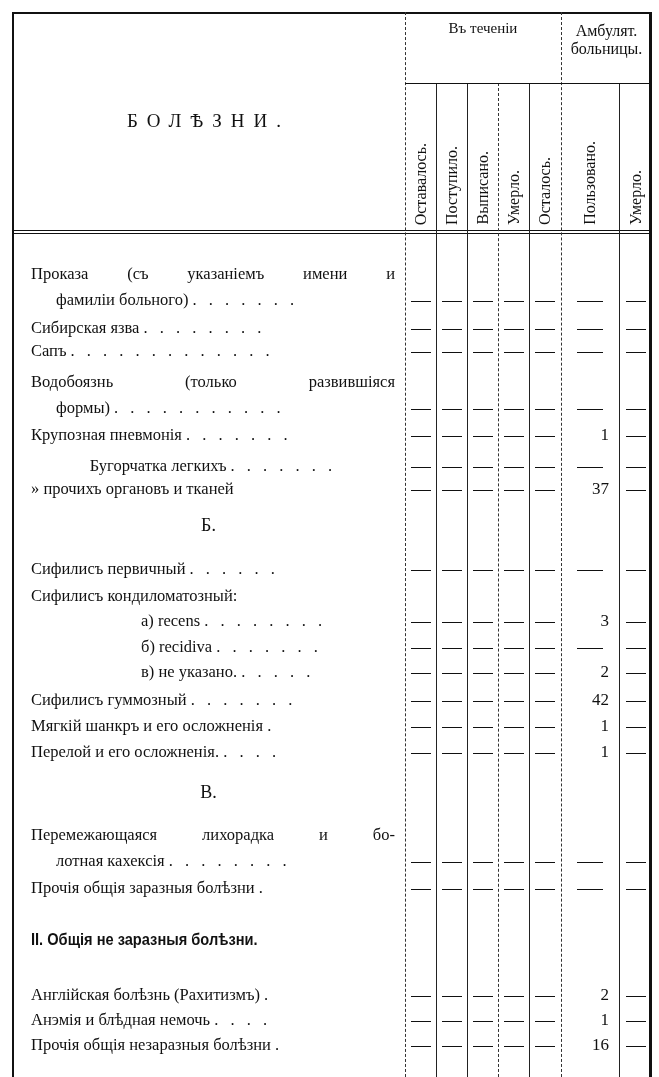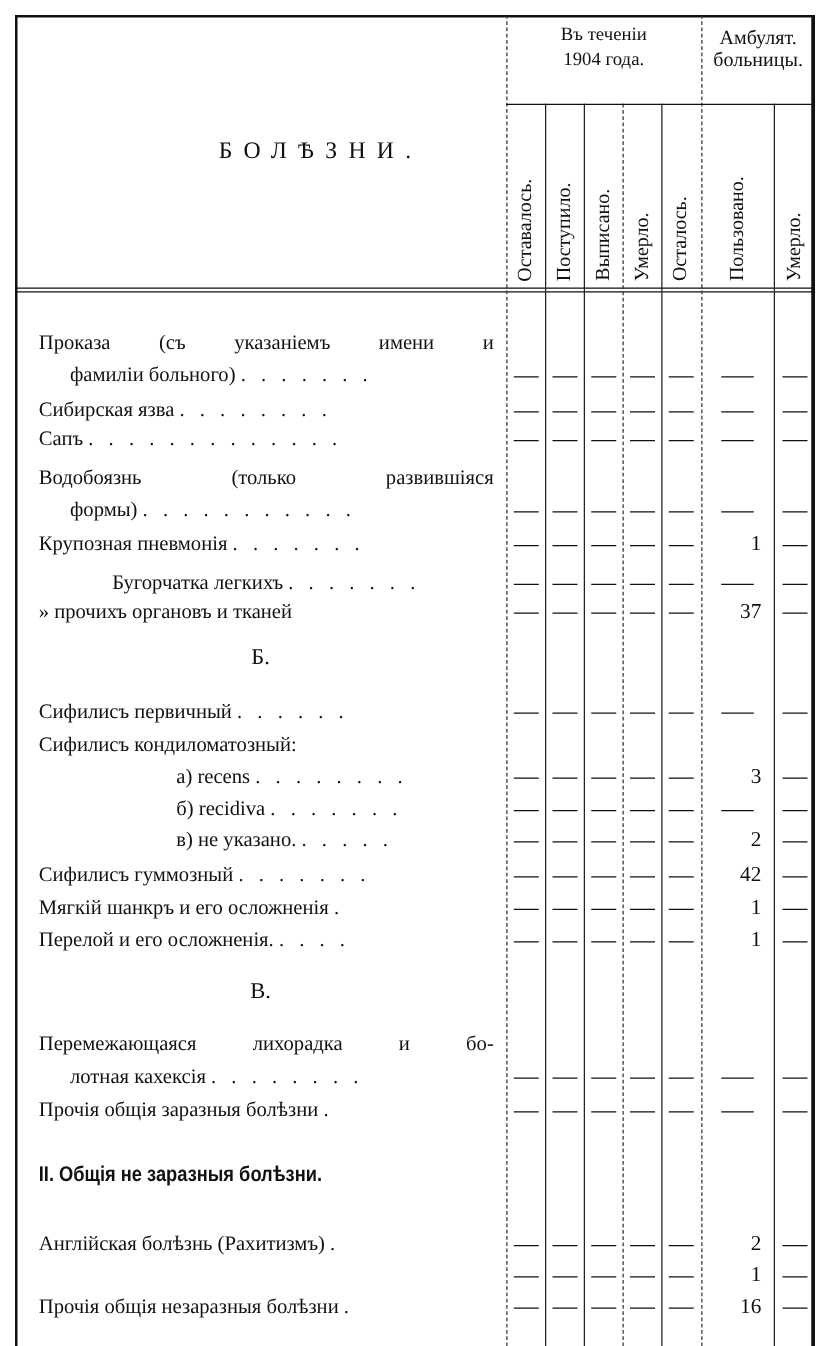--- a/index.html
+++ b/index.html
@@ -3,21 +3,21 @@
 <meta charset="utf-8">
 <style>
   html,body{margin:0;padding:0;background:#fff;}
   body{width:659px;height:1077px;position:relative;overflow:hidden;font-family:"Liberation Serif","DejaVu Serif",serif;color:#111;}
   .page{position:absolute;left:0;top:0;width:659px;height:1077px;}
   .frame{position:absolute;left:12px;top:12px;width:640px;height:1065px;border-left:2px solid #111;border-right:3px solid #111;border-top:2px solid #111;box-sizing:border-box;}
   .hdr-rule{position:absolute;left:12px;width:640px;top:230px;height:4px;border-top:1px solid #111;border-bottom:1px solid #111;box-sizing:border-box;}
   .vline{position:absolute;width:0;border-left:1px dashed #333;}
   .vline.solid{border-left:1px solid #222;}
   .hsub{position:absolute;top:83px;height:0;border-top:1px solid #111;}
-  .title{position:absolute;left:12px;width:393px;top:110px;text-align:center;font-size:19px;letter-spacing:9px;margin-left:48px;}
+  .title{position:absolute;left:12px;width:393px;top:110px;text-align:center;font-size:19px;letter-spacing:9px;}
   .grp{position:absolute;text-align:center;line-height:20px;}
   .grp1{left:405px;width:156px;top:18px;font-size:15px;}
   .grp2{left:561px;width:91px;top:22px;font-size:16px;line-height:18px;}
   .colhead{position:absolute;top:90px;height:135px;width:31px;display:flex;align-items:flex-end;justify-content:center;}
   .colhead span{writing-mode:vertical-rl;transform:rotate(180deg);font-size:16px;white-space:nowrap;padding-bottom:2px;}
   .row{position:absolute;left:0;width:659px;height:23px;font-size:16.5px;}
   .lbl{position:absolute;left:31px;width:364px;white-space:nowrap;overflow:hidden;line-height:23px;}
   .lbl.indent{left:56px;width:339px;}
   .lbl.just{text-align:justify;text-align-last:justify;}
   .dots{letter-spacing:4px;}
@@ -38,21 +38,20 @@
   <div class="vline solid" style="left:467px;top:83px;height:994px;"></div>
   <div class="vline" style="left:498px;top:83px;height:994px;"></div>
   <div class="vline solid" style="left:529px;top:83px;height:994px;"></div>
   <div class="vline" style="left:561px;top:12px;height:1065px;"></div>
   <div class="vline solid" style="left:619px;top:83px;height:994px;"></div>
   <div class="hsub" style="left:405px;width:247px;"></div>
 
   <div class="title">БОЛѢЗНИ.</div>
   <div class="grp grp1">
     <div>Въ теченіи</div>
-    <div>1904 года.</div>
   </div>
   <div class="grp grp2">
     <div>Амбулят.</div>
     <div>больницы.</div>
   </div>
   <div class="colhead" style="left:405px;">
       <span>Оставалось.</span>
     </div>
   <div class="colhead" style="left:436px;">
       <span>Поступило.</span>
@@ -257,20 +256,21 @@
         <div class="lbl"><span>Англійская болѣзнь (Рахитизмъ)</span> <span class="dots">.</span></div>
         <div class="cell" style="left: 405px; width: 31px;"><span class="dash"></span></div>
         <div class="cell" style="left: 436px; width: 31px;"><span class="dash"></span></div>
         <div class="cell" style="left: 467px; width: 31px;"><span class="dash"></span></div>
         <div class="cell" style="left: 498px; width: 31px;"><span class="dash"></span></div>
         <div class="cell" style="left: 529px; width: 32px;"><span class="dash"></span></div>
         <div class="cell" style="left: 561px; width: 48px; text-align: right;"><span>2</span></div>
         <div class="cell" style="left: 619px; width: 33px;"><span class="dash"></span></div>
       </div>
       <div class="row" style="top: 1008px;">
+        <div class="lbl"><span>Анэмія и блѣдная немочь</span> <span class="dots">. . . .</span></div>
         <div class="cell" style="left: 405px; width: 31px;"><span class="dash"></span></div>
         <div class="cell" style="left: 436px; width: 31px;"><span class="dash"></span></div>
         <div class="cell" style="left: 467px; width: 31px;"><span class="dash"></span></div>
         <div class="cell" style="left: 498px; width: 31px;"><span class="dash"></span></div>
         <div class="cell" style="left: 529px; width: 32px;"><span class="dash"></span></div>
         <div class="cell" style="left: 561px; width: 48px; text-align: right;"><span>1</span></div>
         <div class="cell" style="left: 619px; width: 33px;"><span class="dash"></span></div>
       </div>
       <div class="row" style="top: 1033px;">
         <div class="lbl"><span>Прочія общія незаразныя болѣзни</span> <span class="dots">.</span></div>

